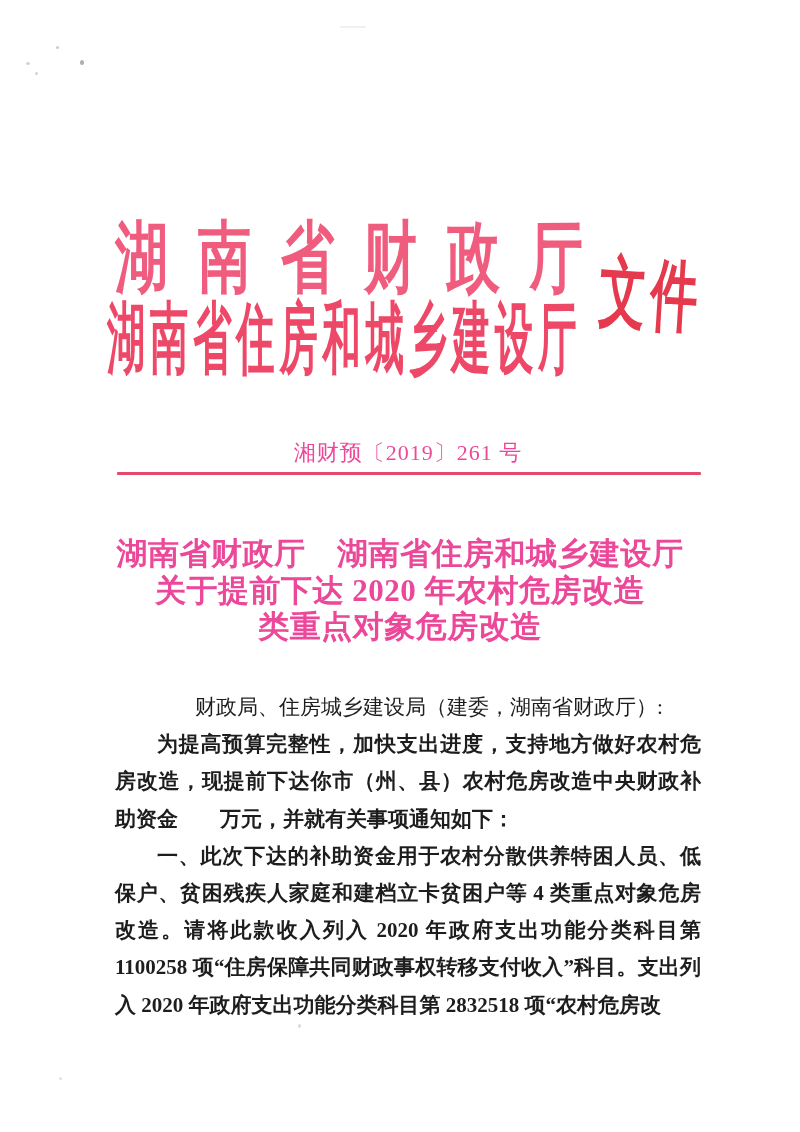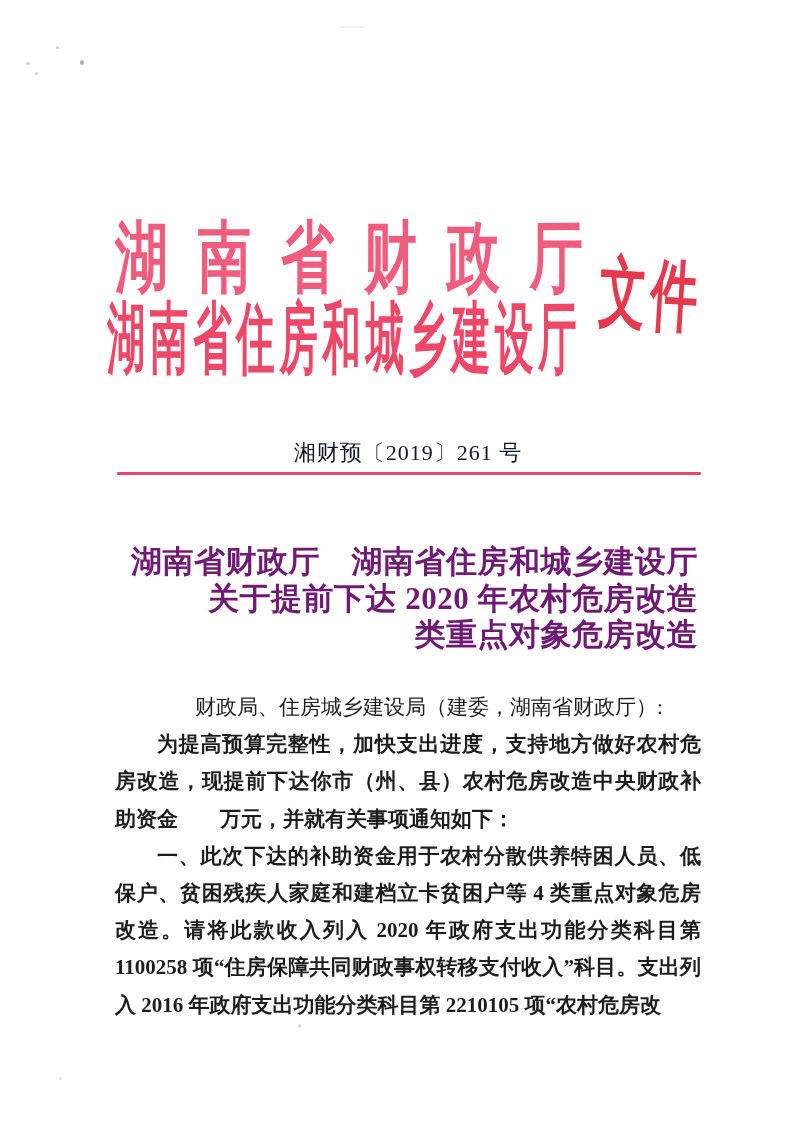--- a/index.html
+++ b/index.html
@@ -32,33 +32,33 @@
     white-space:nowrap; font-weight:700;
     font-size:78px; line-height:84px; letter-spacing:8px;
     color:var(--doc-type-red,#e5394d);
     transform:rotate(3.5deg) scaleX(0.60); transform-origin:0 0;
   }
 
   
   .docnum {
     position:absolute; left:115px; top:438px; width:586px;
     text-align:center; font-size:22px; line-height:30px;
-    letter-spacing:1px; color:#0f172a;
+    letter-spacing:1px; color:#ec4899;
   }
   .rule {
     position:absolute; left:117px; top:472px; width:584px; height:3px;
     background:var(--rule-red,#e5486c); border-radius:1px;
   }
 
   
   .title {
     position:absolute; left:102px; top:536px; width:596px;
-    text-align:right; font-weight:700;
+    text-align:center; font-weight:700;
     font-size:31px; line-height:36.5px;
-    color:#701a75; letter-spacing:0.5px;margin-top:8px;
+    color:#ec4899; letter-spacing:0.5px;
   }
   .title-line { white-space:pre-wrap; }
 
   
   .bodytext {
     position:absolute; left:115px; top:689px; width:586px;
     font-size:21px; line-height:37.2px;
     color:var(--body-ink,#1d1d1d);
     text-align:justify;
   }
@@ -97,16 +97,16 @@
 
   <div class="title">
     <div class="title-line">湖南省财政厅　湖南省住房和城乡建设厅</div>
     <div class="title-line">关于提前下达 2020 年农村危房改造</div>
     <div class="title-line">类重点对象危房改造</div>
   </div>
 
   <div class="bodytext">
     <p class="salutation">财政局、住房城乡建设局（建委，湖南省财政厅）:</p>
     <p class="para">为提高预算完整性，加快支出进度，支持地方做好农村危房改造，现提前下达你市（州、县）农村危房改造中央财政补助资金　　万元，并就有关事项通知如下：</p>
-    <p class="para">一、此次下达的补助资金用于农村分散供养特困人员、低保户、贫困残疾人家庭和建档立卡贫困户等 4 类重点对象危房改造。请将此款收入列入 2020 年政府支出功能分类科目第 1100258 项“住房保障共同财政事权转移支付收入”科目。支出列入 2016 年政府支出功能分类科目第 2210105 项“农村危房改</p>
+    <p class="para">一、此次下达的补助资金用于农村分散供养特困人员、低保户、贫困残疾人家庭和建档立卡贫困户等 4 类重点对象危房改造。请将此款收入列入 2020 年政府支出功能分类科目第 1100258 项“住房保障共同财政事权转移支付收入”科目。支出列入 2020 年政府支出功能分类科目第 2832518 项“农村危房改</p>
   </div>
 
 </div>
 
 </body></html>

